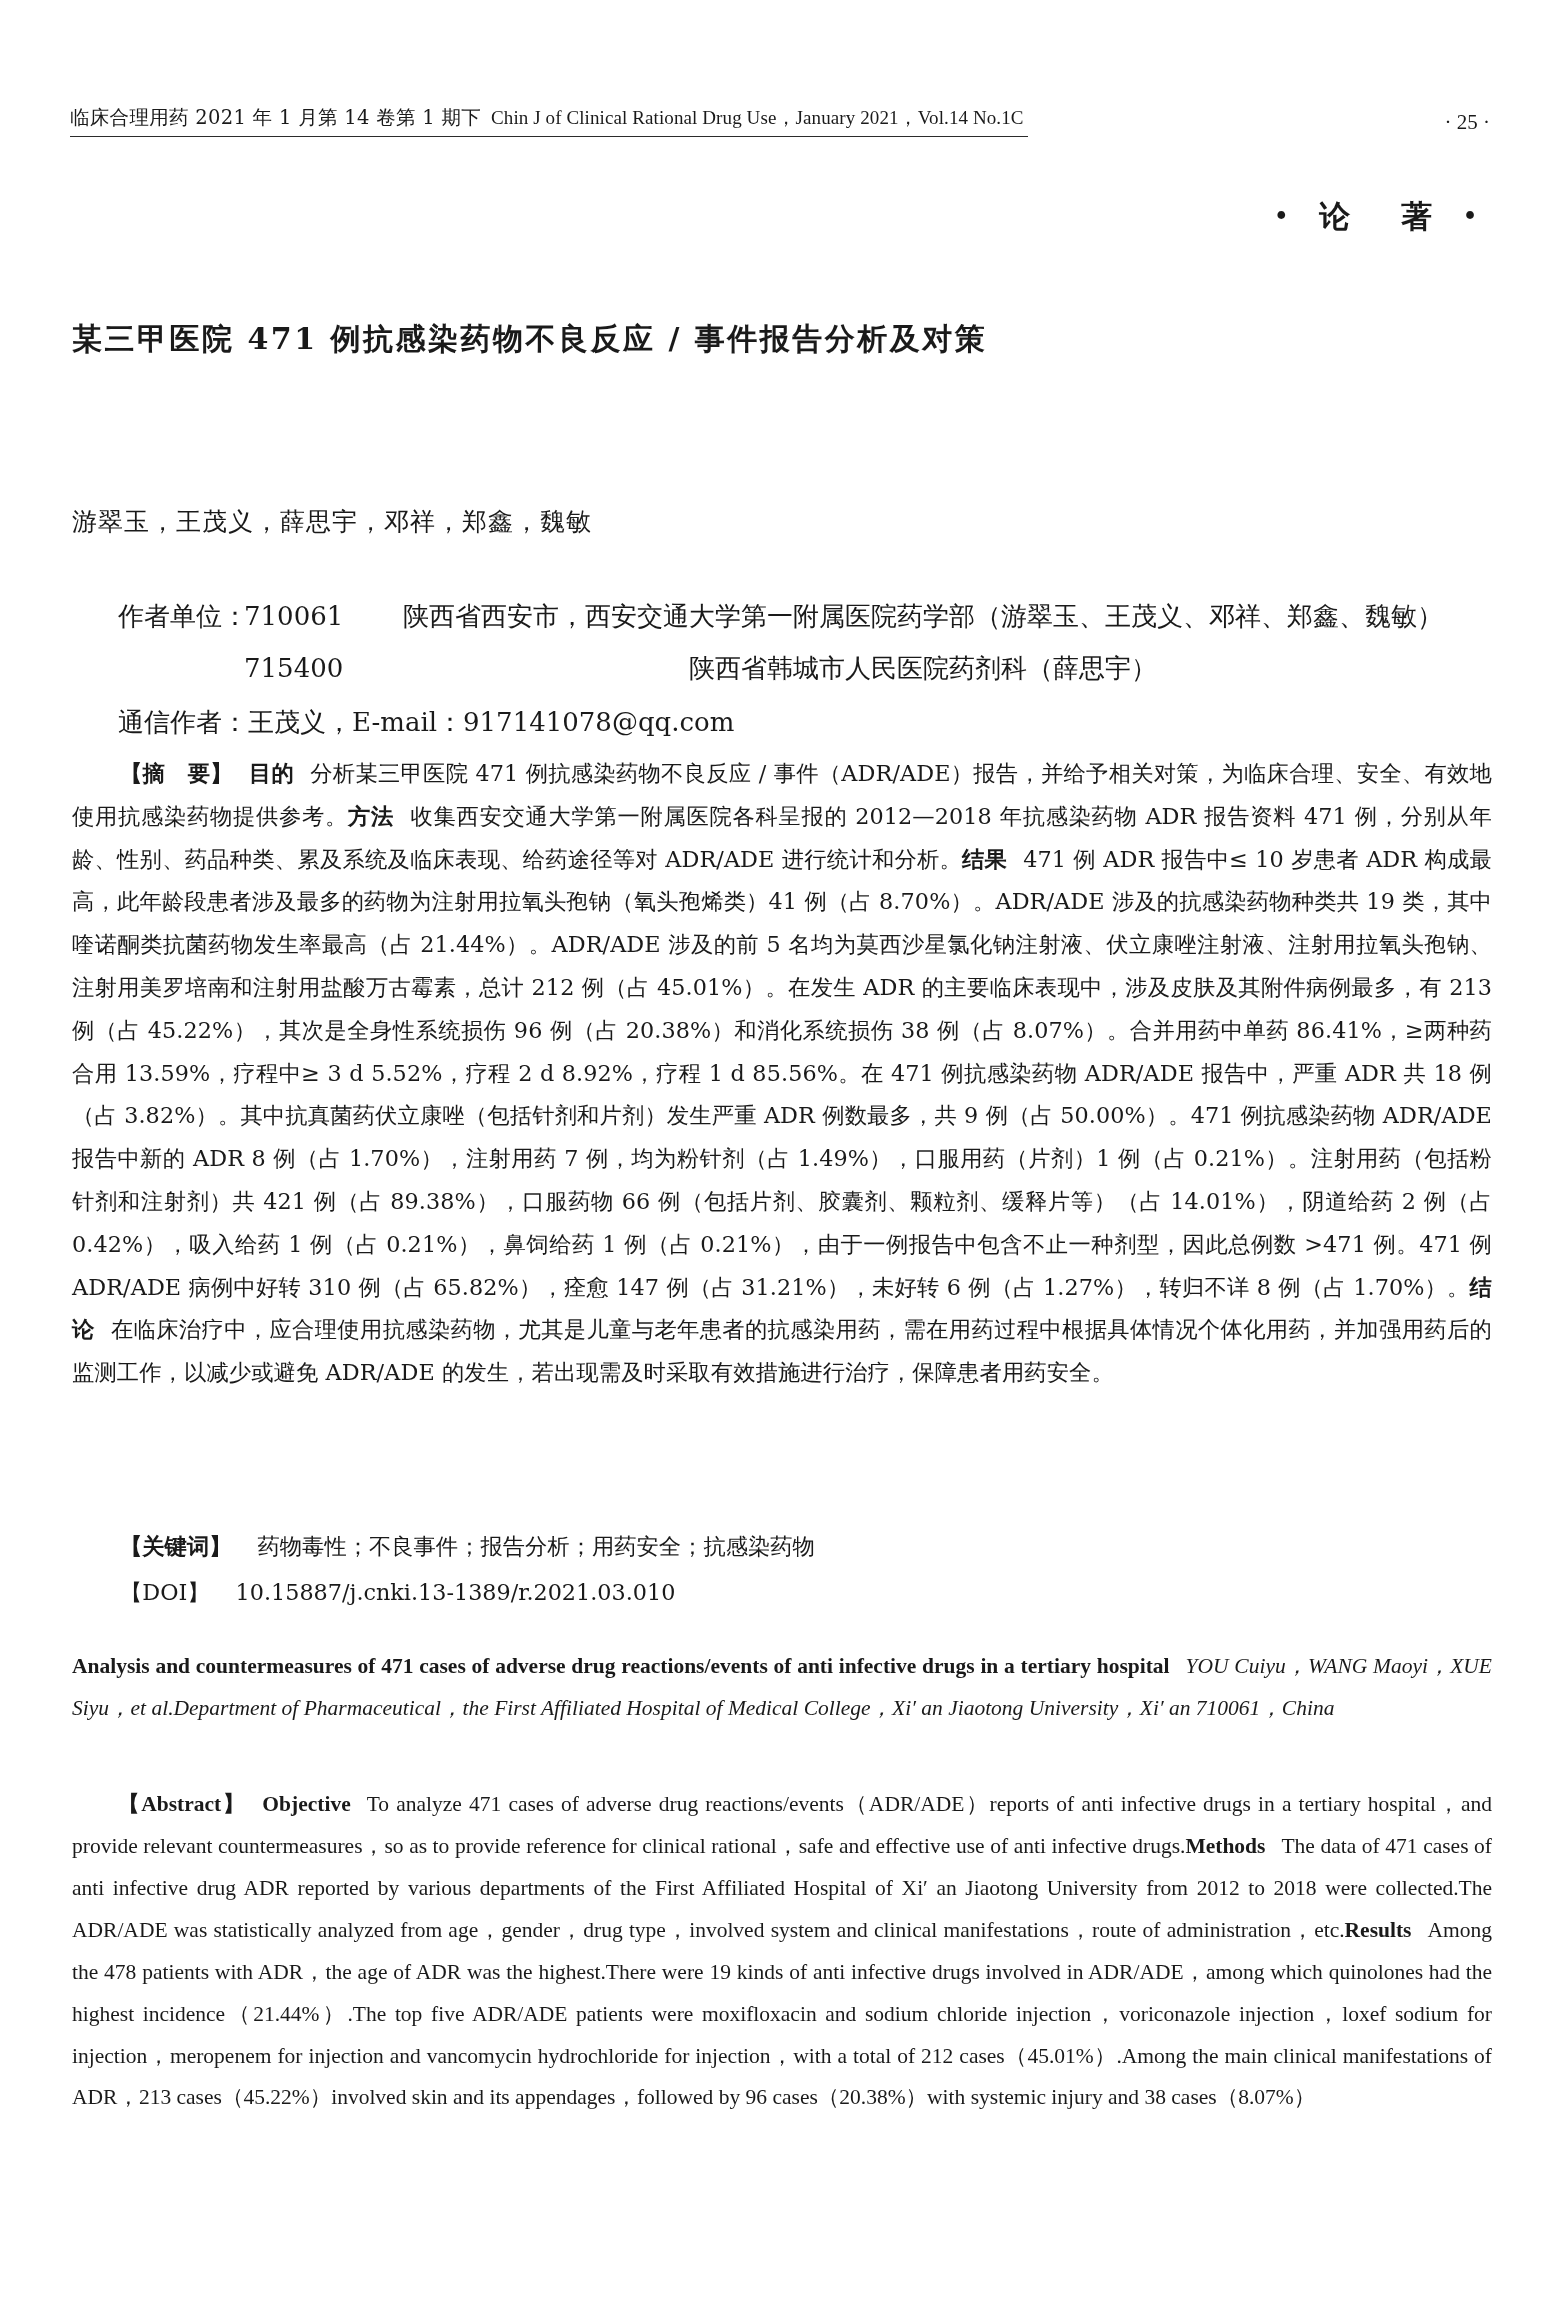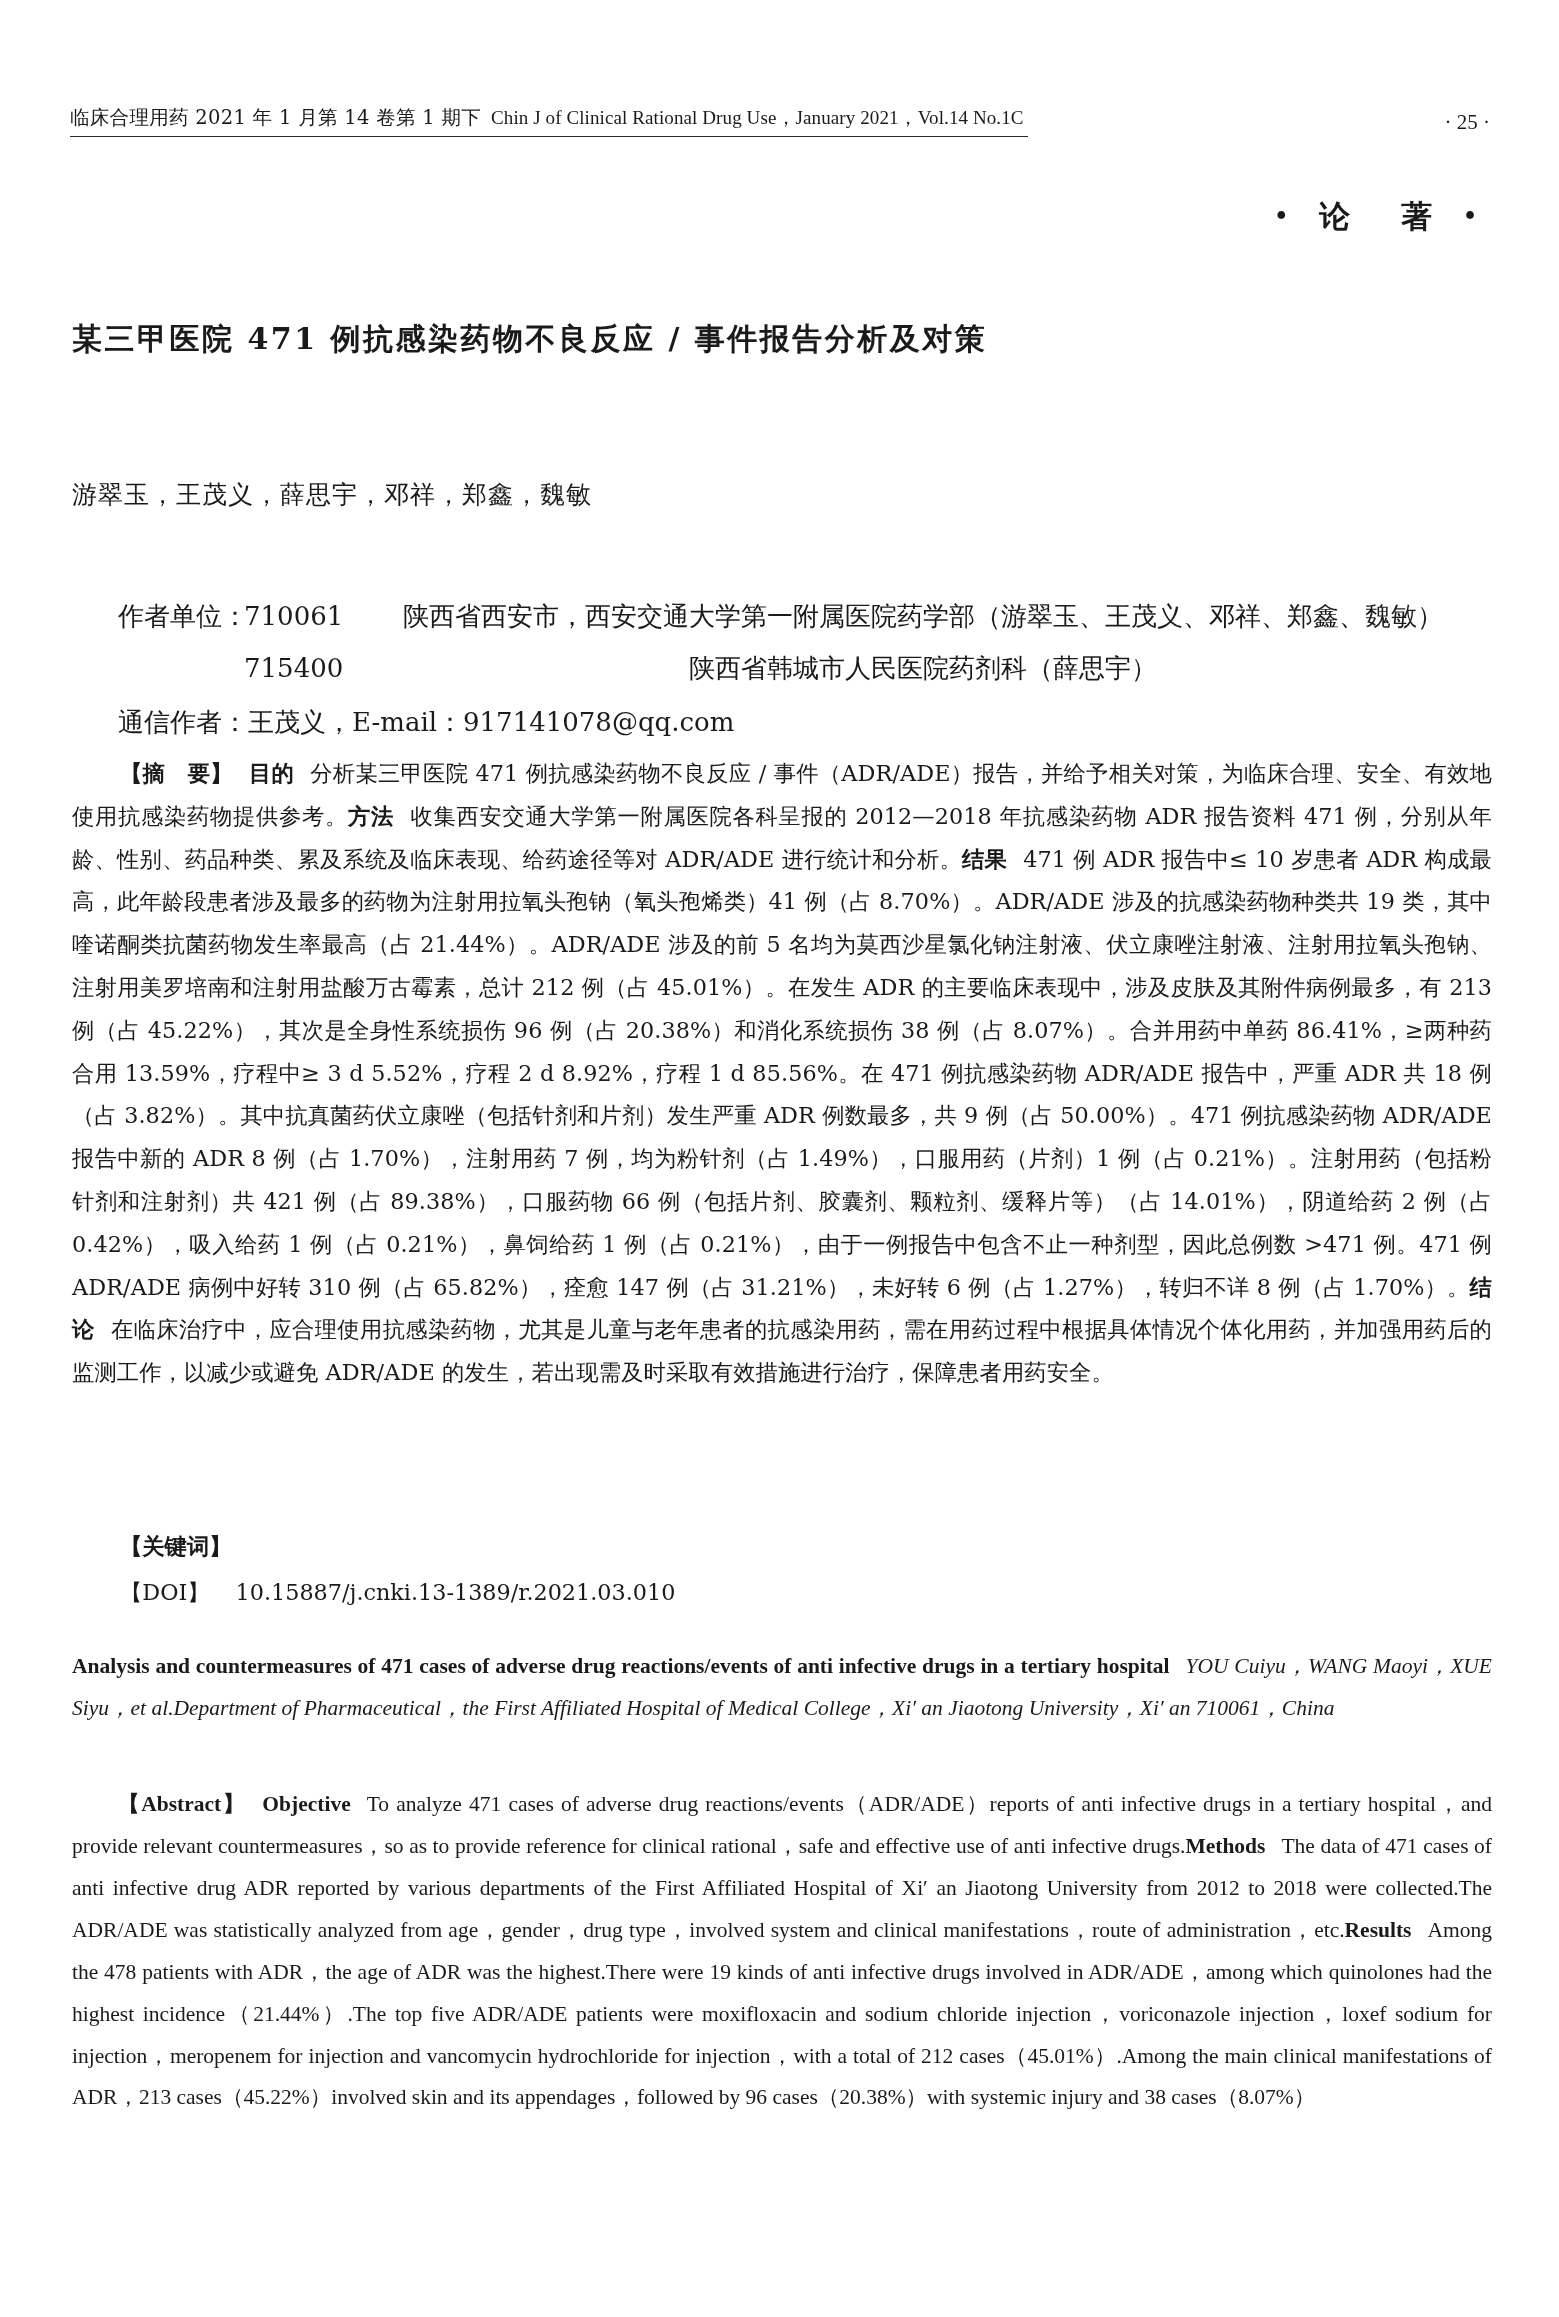--- a/index.html
+++ b/index.html
@@ -87,21 +87,21 @@
     font-size: 30px;
     font-weight: 600;
     line-height: 1.42;
     letter-spacing: 2.5px;
   }
 
   
   .authors-cn {
     position: absolute;
     left: 72px;
-    top: 478px;
+    top: 505px;
     font-family: Liberation Sans, sans-serif;
     font-size: 25px;
     letter-spacing: 1px;
   }
 
   
   .affil-block {
     position: absolute;
     left: 118px;
     top: 590px;
@@ -224,20 +224,21 @@
     </div>
   </div>
 
   <div class="abstract-cn">
     <span class="lead bold">【摘　要】</span><span class="sp"></span><span class="bold">目的</span><span class="sp"></span><span>分析某三甲医院 471 例抗感染药物不良反应 / 事件（ADR/ADE）报告，并给予相关对策，为临床合理、安全、有效地使用抗感染药物提供参考。</span><span class="bold">方法</span><span class="sp"></span><span>收集西安交通大学第一附属医院各科呈报的 2012—2018 年抗感染药物 ADR 报告资料 471 例，分别从年龄、性别、药品种类、累及系统及临床表现、给药途径等对 ADR/ADE 进行统计和分析。</span><span class="bold">结果</span><span class="sp"></span><span>471 例 ADR 报告中≤ 10 岁患者 ADR 构成最高，此年龄段患者涉及最多的药物为注射用拉氧头孢钠（氧头孢烯类）41 例（占 8.70%）。ADR/ADE 涉及的抗感染药物种类共 19 类，其中喹诺酮类抗菌药物发生率最高（占 21.44%）。ADR/ADE 涉及的前 5 名均为莫西沙星氯化钠注射液、伏立康唑注射液、注射用拉氧头孢钠、注射用美罗培南和注射用盐酸万古霉素，总计 212 例（占 45.01%）。在发生 ADR 的主要临床表现中，涉及皮肤及其附件病例最多，有 213 例（占 45.22%），其次是全身性系统损伤 96 例（占 20.38%）和消化系统损伤 38 例（占 8.07%）。合并用药中单药 86.41%，≥两种药合用 13.59%，疗程中≥ 3 d 5.52%，疗程 2 d 8.92%，疗程 1 d 85.56%。在 471 例抗感染药物 ADR/ADE 报告中，严重 ADR 共 18 例（占 3.82%）。其中抗真菌药伏立康唑（包括针剂和片剂）发生严重 ADR 例数最多，共 9 例（占 50.00%）。471 例抗感染药物 ADR/ADE 报告中新的 ADR 8 例（占 1.70%），注射用药 7 例，均为粉针剂（占 1.49%），口服用药（片剂）1 例（占 0.21%）。注射用药（包括粉针剂和注射剂）共 421 例（占 89.38%），口服药物 66 例（包括片剂、胶囊剂、颗粒剂、缓释片等）（占 14.01%），阴道给药 2 例（占 0.42%），吸入给药 1 例（占 0.21%），鼻饲给药 1 例（占 0.21%），由于一例报告中包含不止一种剂型，因此总例数 &gt;471 例。471 例 ADR/ADE 病例中好转 310 例（占 65.82%），痊愈 147 例（占 31.21%），未好转 6 例（占 1.27%），转归不详 8 例（占 1.70%）。</span><span class="bold">结论</span><span class="sp"></span><span>在临床治疗中，应合理使用抗感染药物，尤其是儿童与老年患者的抗感染用药，需在用药过程中根据具体情况个体化用药，并加强用药后的监测工作，以减少或避免 ADR/ADE 的发生，若出现需及时采取有效措施进行治疗，保障患者用药安全。</span>
   </div>
 
   <div class="kw-block">
     <div class="kw-row">
       <span class="kw-label">【关键词】</span>
+      <span class="kw-text">药物毒性；不良事件；报告分析；用药安全；抗感染药物</span>
     </div>
     <div class="kw-row">
       <span class="kw-label thin">【DOI】</span>
       <span class="kw-text">10.15887/j.cnki.13-1389/r.2021.03.010</span>
     </div>
   </div>
 
   <div class="title-en">
     <span class="t-bold">Analysis and countermeasures of 471 cases of adverse drug reactions/events of anti infective drugs in a tertiary hospital</span><span class="sp"></span><span class="t-ital">YOU Cuiyu，WANG Maoyi，XUE Siyu，et al.Department of Pharmaceutical，the First Affiliated Hospital of Medical College，Xi′ an Jiaotong University，Xi′ an 710061，China</span>
   </div>

